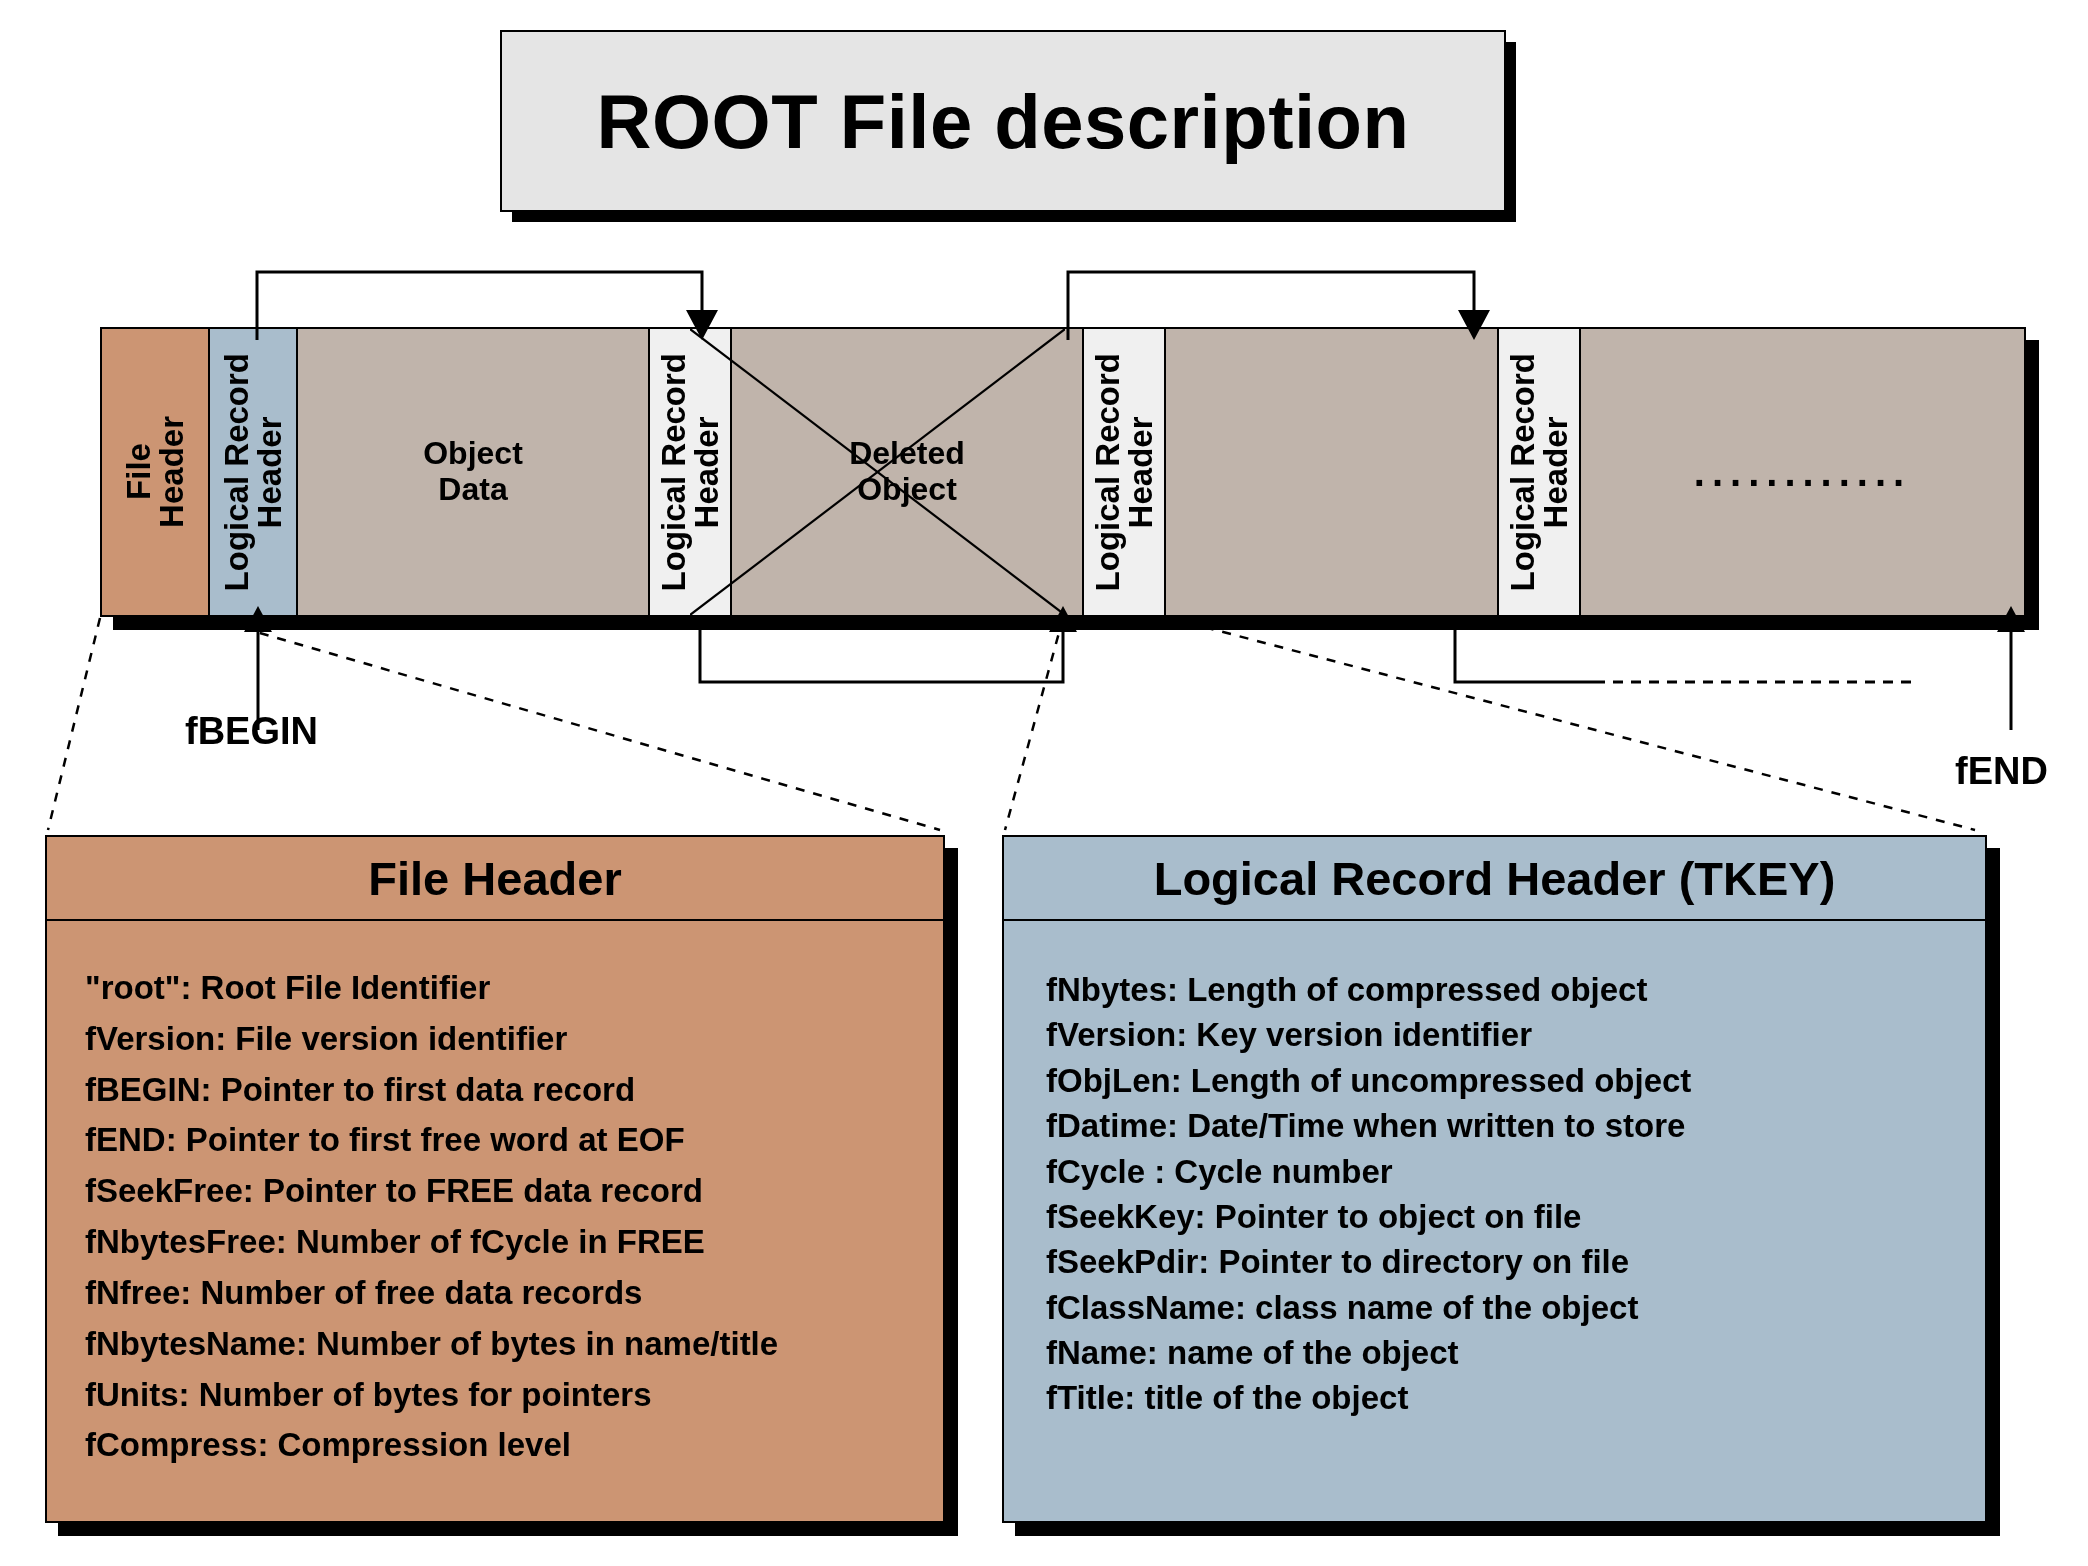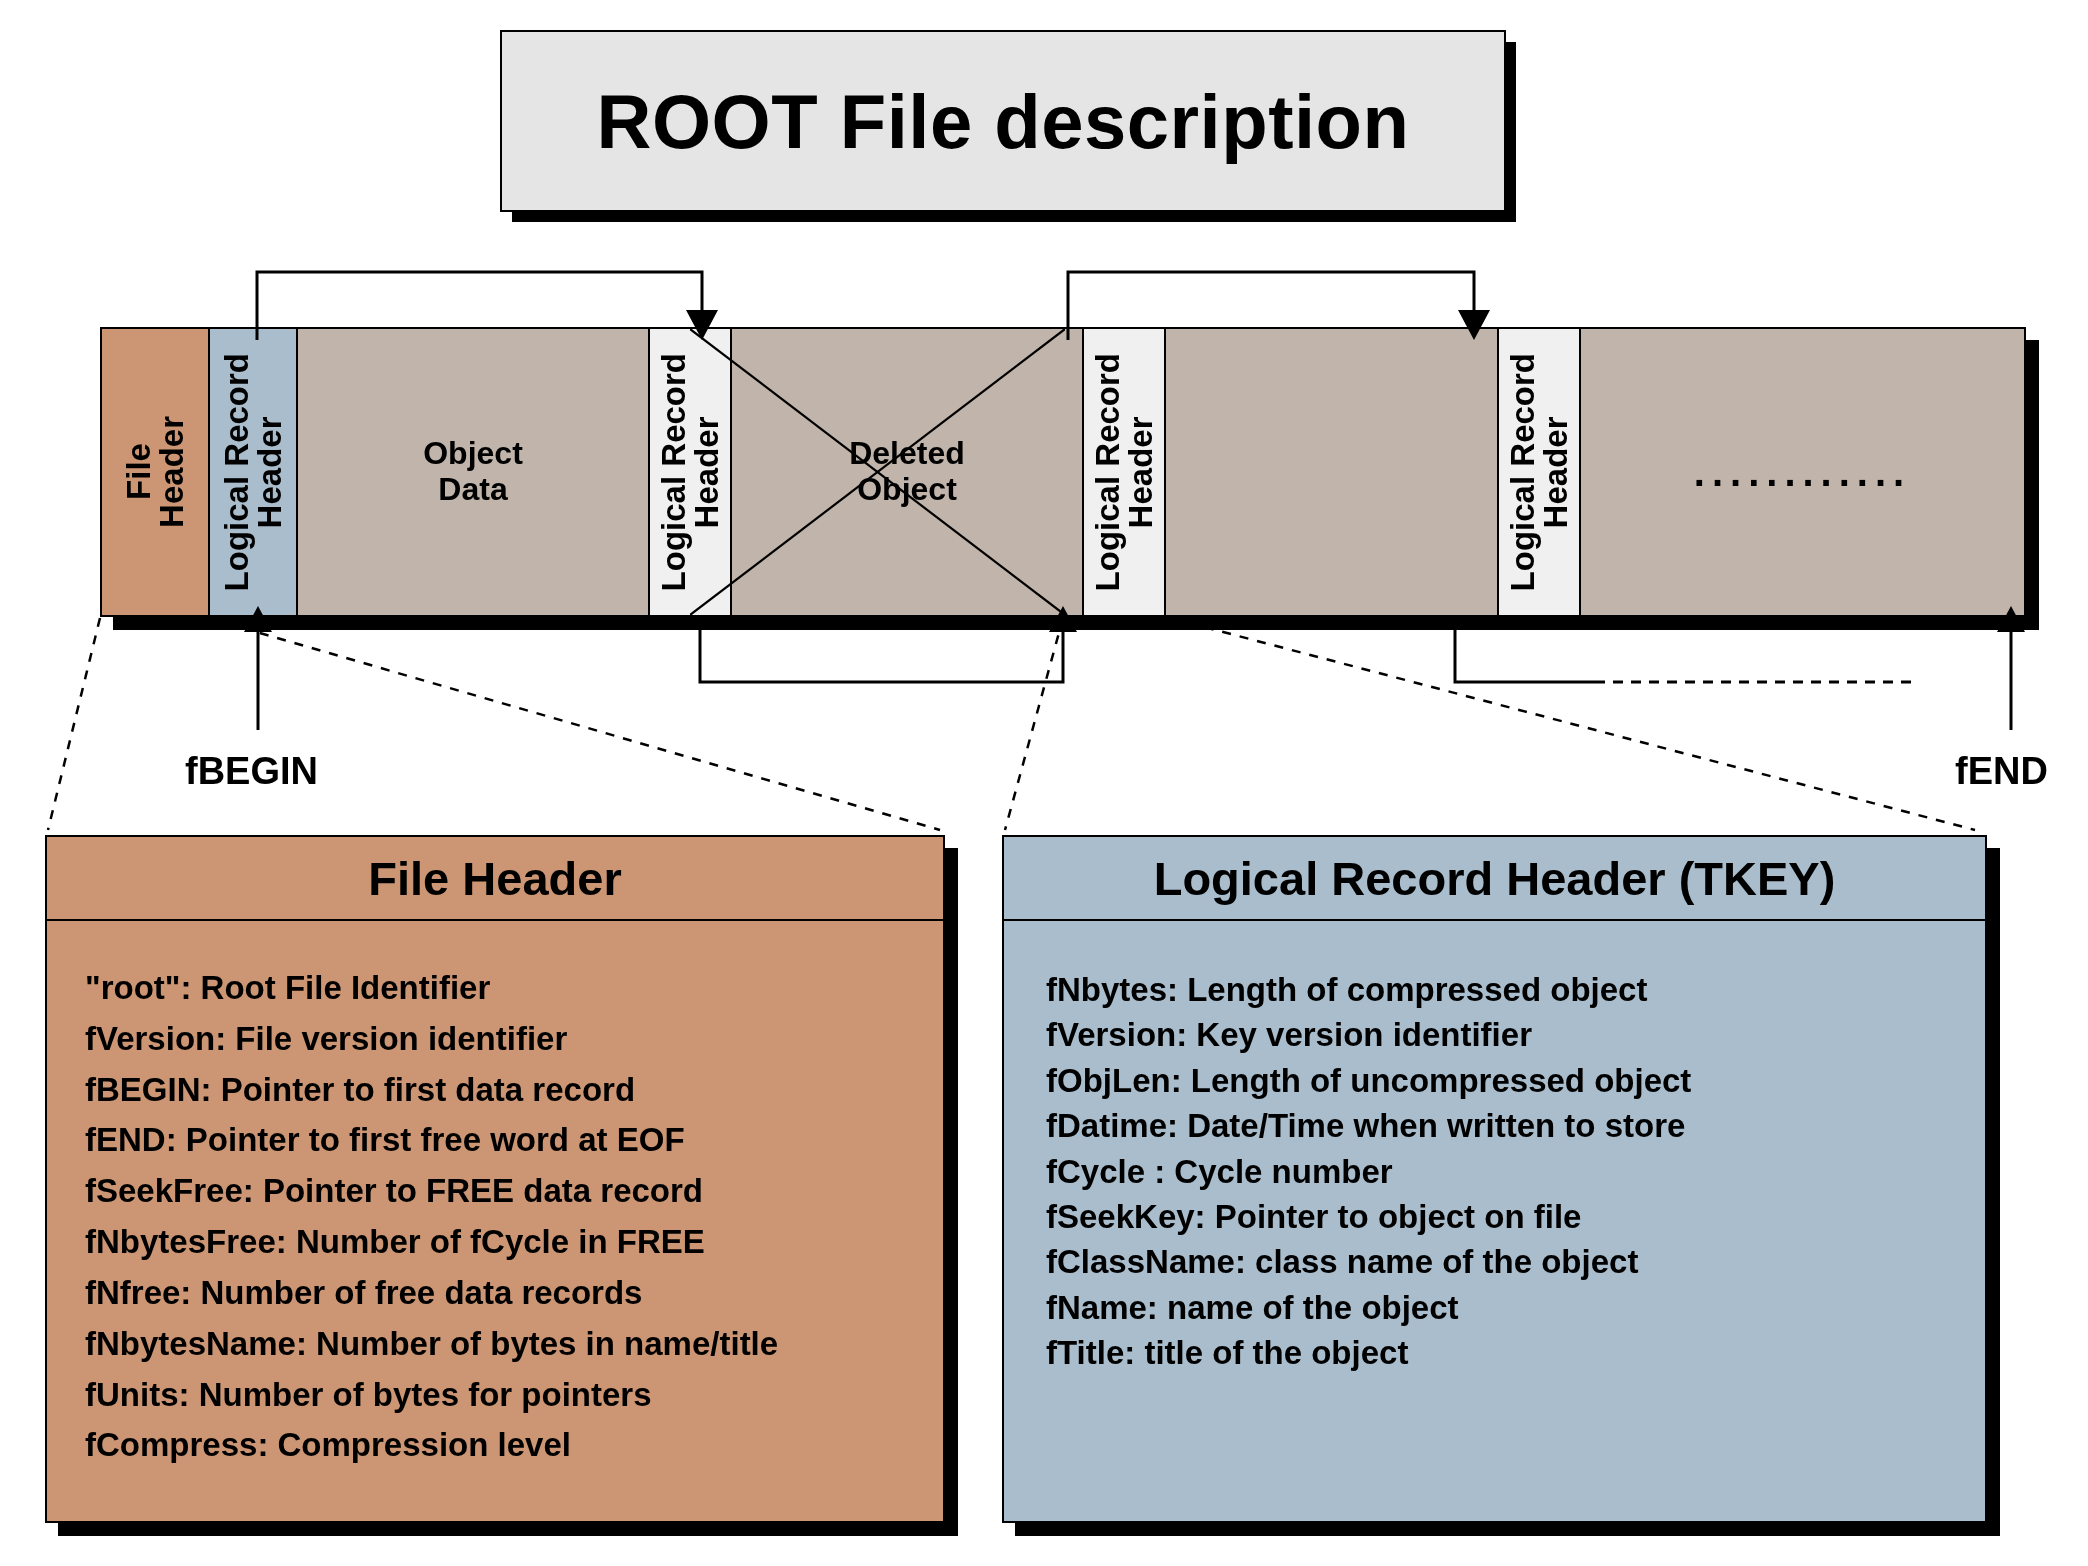--- a/index.html
+++ b/index.html
@@ -52,21 +52,21 @@
 
   
   #top-arrows{left:0;top:260px;width:2088px;height:80px;}
   
   #bot-arrows{left:0;top:600px;width:2088px;height:140px;}
   
   #leaders{left:0;top:600px;width:2088px;height:240px;}
 
   
   .ptr-label{font-size:38px;font-weight:bold;color:#000;white-space:nowrap;}
-  #fbegin-label{left:185px;top:750px;}
+  #fbegin-label{left:185px;top:710px;}
   #fend-label{left:1955px;top:750px;}
 
   
   .detail-shadow{background:#000;}
   .detail{border:2px solid #000;box-sizing:border-box;}
   .detail-title{
     height:84px;display:flex;align-items:center;justify-content:center;
     border-bottom:2px solid #000;box-sizing:border-box;
   }
   .detail-title span{font-size:47px;font-weight:bold;color:#000;white-space:nowrap;}
@@ -215,17 +215,18 @@
   <div class="detail-title">
     <span>Logical Record Header (TKEY)</span>
   </div>
   <ul class="detail-body">
     <li>fNbytes: Length of compressed object</li>
     <li>fVersion: Key version identifier</li>
     <li>fObjLen: Length of uncompressed object</li>
     <li>fDatime: Date/Time when written to store</li>
     <li>fCycle : Cycle number</li>
     <li>fSeekKey: Pointer to object on file</li>
+    <li>fSeekPdir: Pointer to directory on file</li>
     <li>fClassName: class name of the object</li>
     <li>fName: name of the object</li>
     <li>fTitle: title of the object</li>
   </ul>
 </div>
 
 </body></html>

